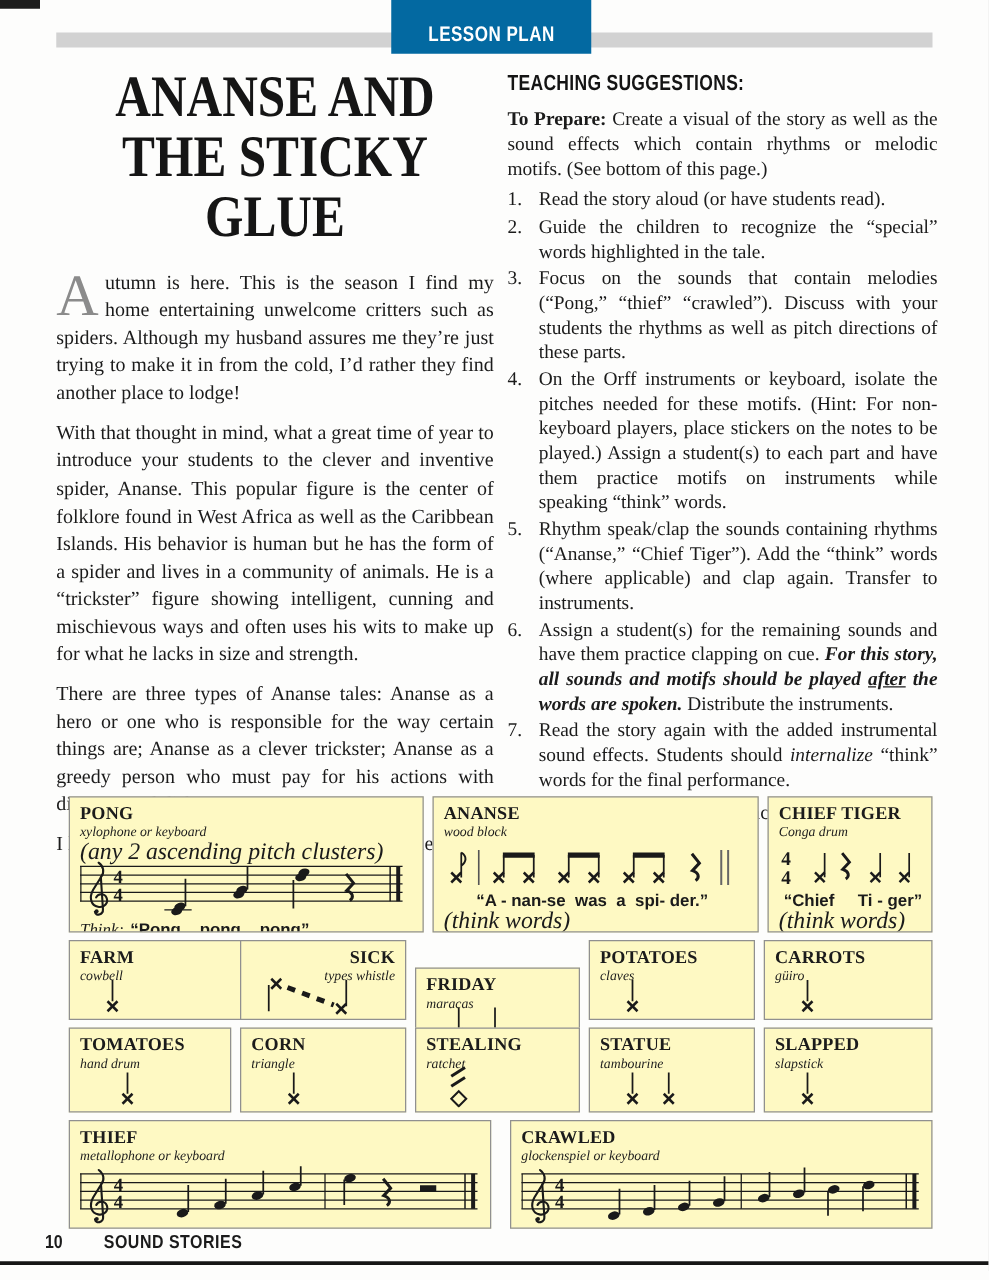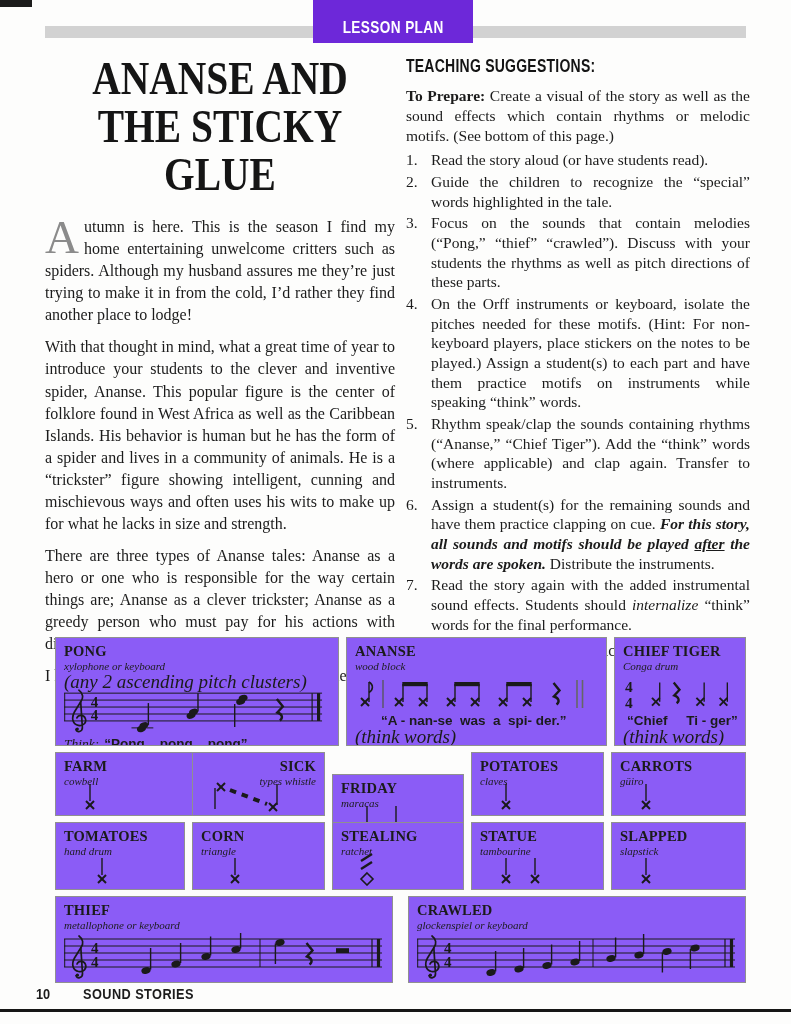--- a/index.html
+++ b/index.html
@@ -2,21 +2,21 @@
 <html><head>
 <meta charset="utf-8">
 <style>
   html,body{margin:0;padding:0;background:#e8e8e8;}
   .page{position:relative;width:791px;height:1024px;background:#fdfdfc;overflow:hidden;
         font-family:"Liberation Serif","DejaVu Serif",serif;color:#1b1b1b;}
 
   
   .corner-mark{position:absolute;left:0;top:0;width:32px;height:7px;background:#1c1c1c;}
   .gray-band{position:absolute;left:45px;top:26px;width:701px;height:12px;background:#d2d2d2;}
-  .banner{position:absolute;left:313px;top:0;width:160px;height:43px;background:#6d28d9;
+  .banner{position:absolute;left:313px;top:0;width:160px;height:43px;background:#0369a1;
           display:flex;align-items:flex-end;justify-content:center;padding-bottom:5px;box-sizing:border-box;}
   .banner span{color:#fff;font-family:"Liberation Sans","DejaVu Sans",sans-serif;font-weight:bold;
                font-size:17px;letter-spacing:.5px;transform:scaleX(.8);}
 
   
   .col-left{position:absolute;left:45px;top:54px;width:350px;}
   .title{margin:0 0 18px 0;}
   .title div{font-weight:bold;font-size:47px;line-height:48px;text-align:center;
              transform:scaleX(.84);transform-origin:50% 50%;letter-spacing:0px;color:#151515;}
   .col-left p{margin:0 0 10px 0;font-size:16px;line-height:1.38;text-align:justify;}
@@ -30,21 +30,21 @@
   .prepare b{font-weight:bold;}
   .sg-item{display:flex;margin:0 0 2px 0;}
   .sg-num{flex:none;width:25px;}
   .sg-body{flex:1;text-align:justify;}
   .bi{font-weight:bold;font-style:italic;}
   .bi-u{font-weight:bold;font-style:italic;text-decoration:underline;}
   .it{font-style:italic;}
   .closing{margin-top:7px;font-size:16px;}
 
   
-  .sbox{position:absolute;border:1.5px solid #909090;background:#8b5cf6;box-sizing:border-box;
+  .sbox{position:absolute;border:1.5px solid #909090;background:#fef9c3;box-sizing:border-box;
         padding:5px 8px;overflow:hidden;}
   .sbox-title{font-weight:bold;font-size:14.5px;line-height:16px;letter-spacing:.2px;}
   .sbox-inst{font-style:italic;font-size:11px;line-height:15px;}
   .sbox-detail{font-style:italic;font-size:19px;line-height:15px;}
   .lyric{font-family:"Liberation Sans","DejaVu Sans",sans-serif;font-weight:bold;font-size:13.5px;
          line-height:16px;white-space:pre;}
   .think-line{display:flex;align-items:baseline;font-size:13.5px;line-height:15px;margin-top:1px;}
   .think-label{font-style:italic;margin-right:5px;}
   .think-text{font-family:"Liberation Sans","DejaVu Sans",sans-serif;font-weight:bold;white-space:pre;}
   .note-slot{position:absolute;left:26px;bottom:4px;}

